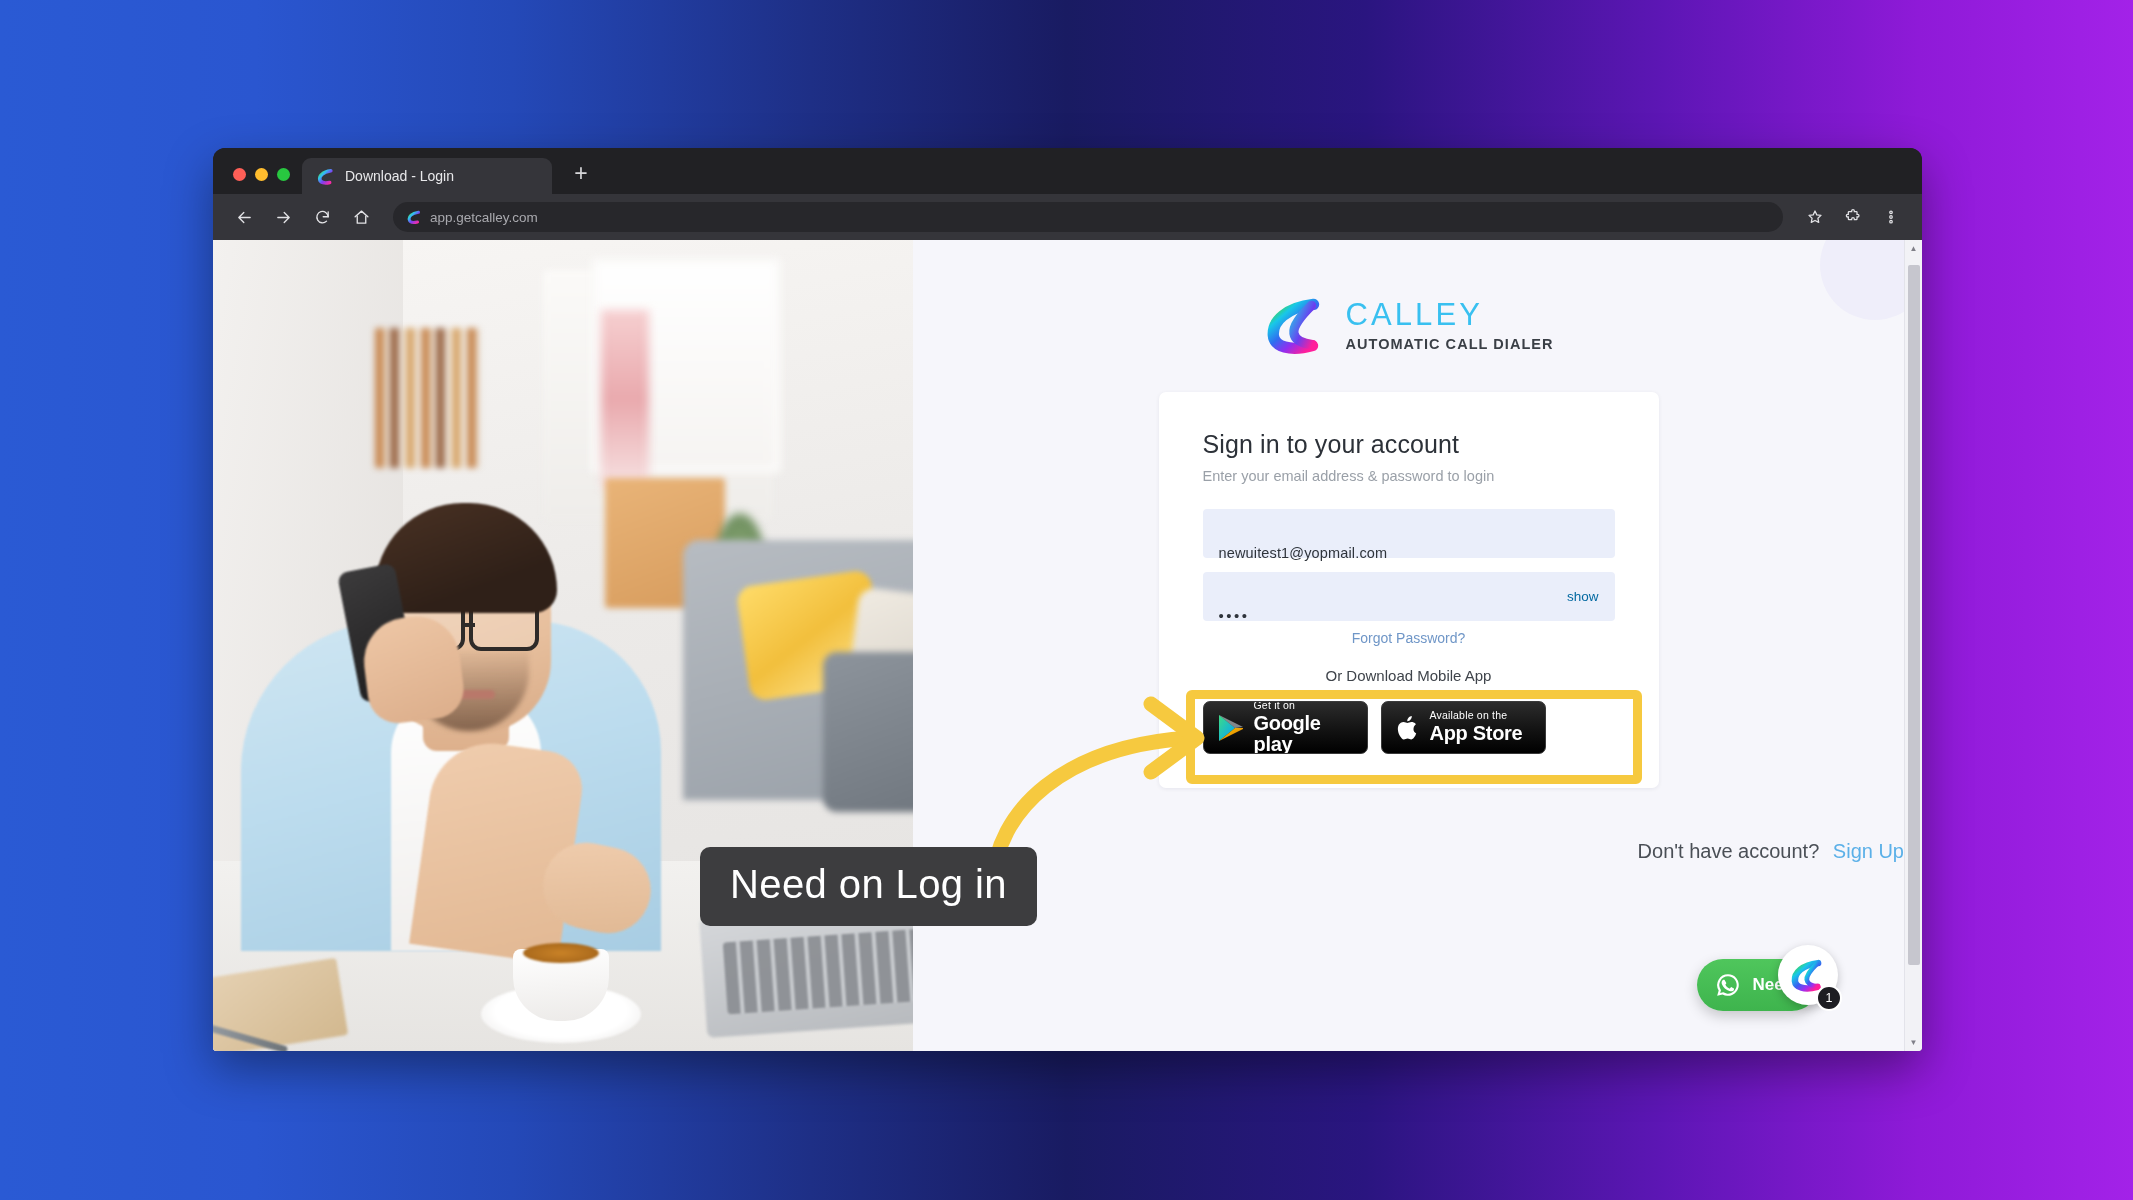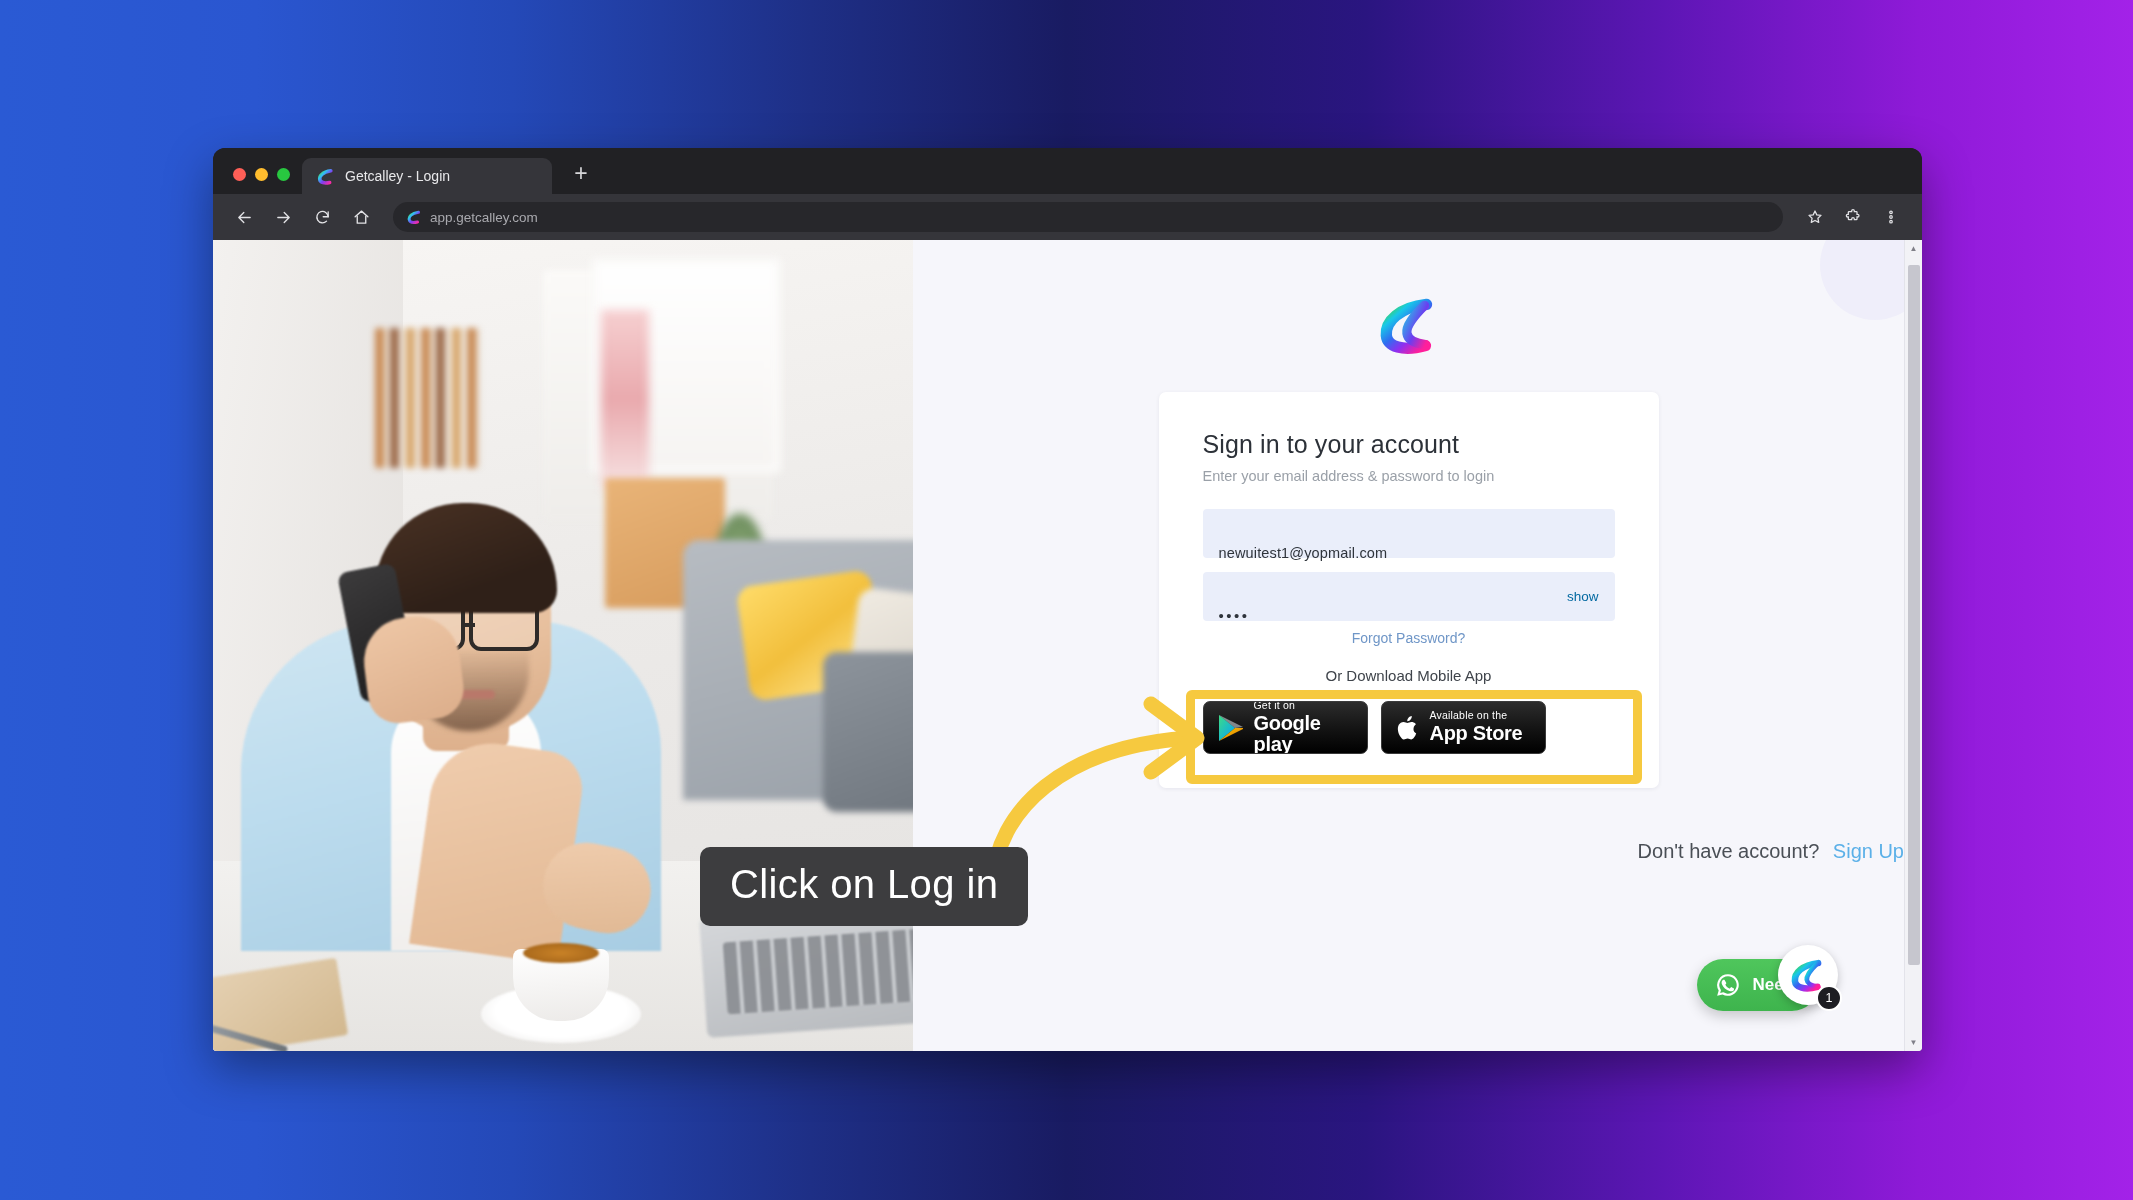--- a/index.html
+++ b/index.html
@@ -320,21 +320,21 @@
             <linearGradient id="fgA" x1="0" y1="0" x2="1" y2="1">
               <stop offset="0%" stop-color="#57d93a"></stop>
               <stop offset="28%" stop-color="#2ec2f0"></stop>
               <stop offset="58%" stop-color="#7b3ff2"></stop>
               <stop offset="100%" stop-color="#ff2aa0"></stop>
             </linearGradient>
           </defs>
           <path d="M50 13 C22 17 10 30 13 43 C15 52 28 56 46 52" fill="none" stroke="url(#fgA)" stroke-width="12" stroke-linecap="round"></path>
         </svg>
       </span>
-      <span class="tab-title">Getcalley - Login</span>
+      <span class="tab-title">Download - Login</span>
     </div>
 
     <div class="newtab">+</div>
   </div>
 
   <div class="toolbar">
     <div class="navbtn">
       <svg viewBox="0 0 24 24" stroke-linecap="round" stroke-linejoin="round">
         <path d="M20 12H5M11 5l-7 7 7 7"></path>
         </svg>
@@ -453,20 +453,24 @@
               <linearGradient id="bg2" x1="0" y1="0" x2="1" y2="1">
                 <stop offset="0%" stop-color="#27c6e8"></stop>
                 <stop offset="55%" stop-color="#6a3ef0"></stop>
                 <stop offset="100%" stop-color="#ff1f9b"></stop>
               </linearGradient>
             </defs>
             <path d="M49 12 C23 15 9 28 10 42 C11 53 26 58 48 52" fill="none" stroke="url(#bg1)" stroke-width="11" stroke-linecap="round"></path>
             <path d="M47 13 C36 24 29 33 30 40 C31 47 39 50 48 51" fill="none" stroke="url(#bg2)" stroke-width="9" stroke-linecap="round"></path>
           </svg>
         </span>
+        <span class="brand-text">
+          <div class="brand-name">CALLEY</div>
+          <div class="brand-sub">AUTOMATIC CALL DIALER</div>
+        </span>
       </div>
 
       <div class="card">
         <h1>Sign in to your account</h1>
         <div class="sub">Enter your email address &amp; password to login</div>
 
         <div class="field">
           <input type="text" value="newuitest1@yopmail.com" style="">
         </div>
 
@@ -556,13 +560,13 @@
   </div>
 </div>
 
 <div class="ann-box"></div>
 
 <svg class="ann-arrow" viewBox="0 0 330 250">
   <path d="M38 225 C40 150 110 86 235 78" fill="none" stroke="#f6c93f" stroke-width="15" stroke-linecap="round"></path>
   <path d="M196 44 L242 78 L196 112" fill="none" stroke="#f6c93f" stroke-width="15" stroke-linecap="round" stroke-linejoin="round"></path>
 </svg>
 
-<div class="ann-label">Click on Log in</div>
+<div class="ann-label">Need on Log in</div>
 
 </body></html>

